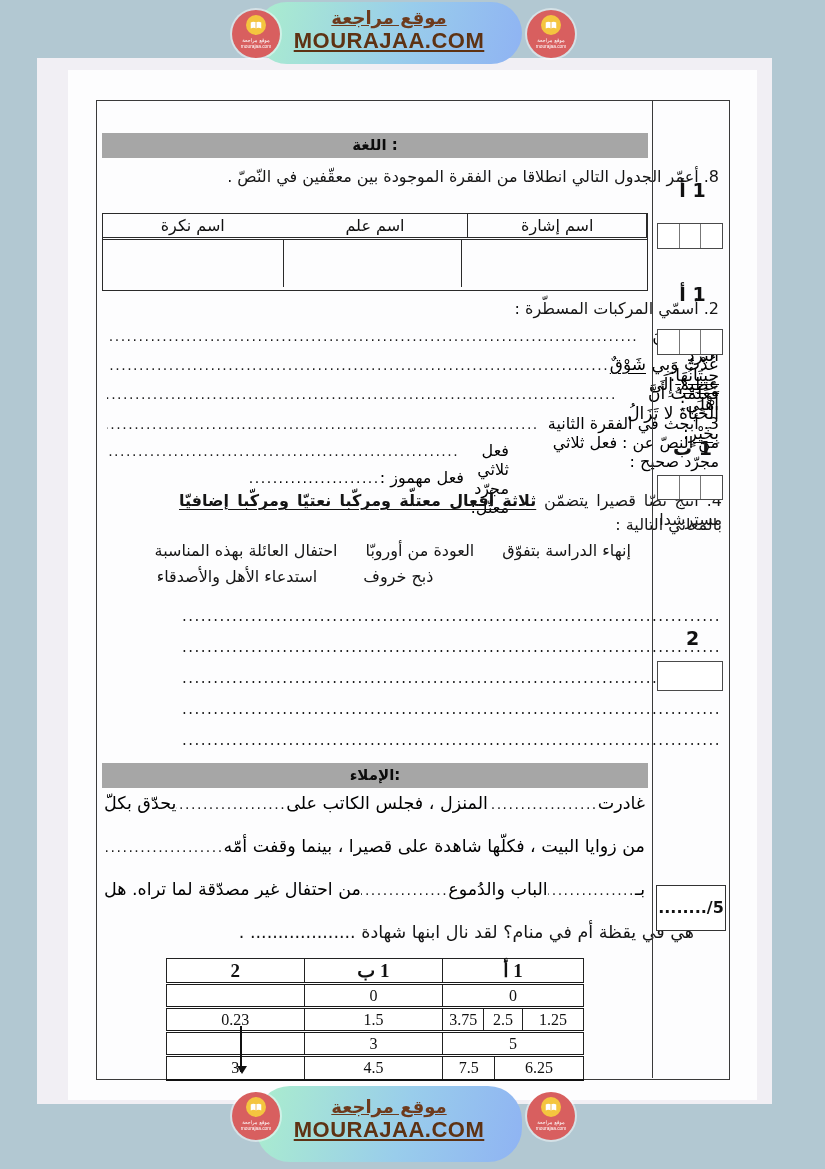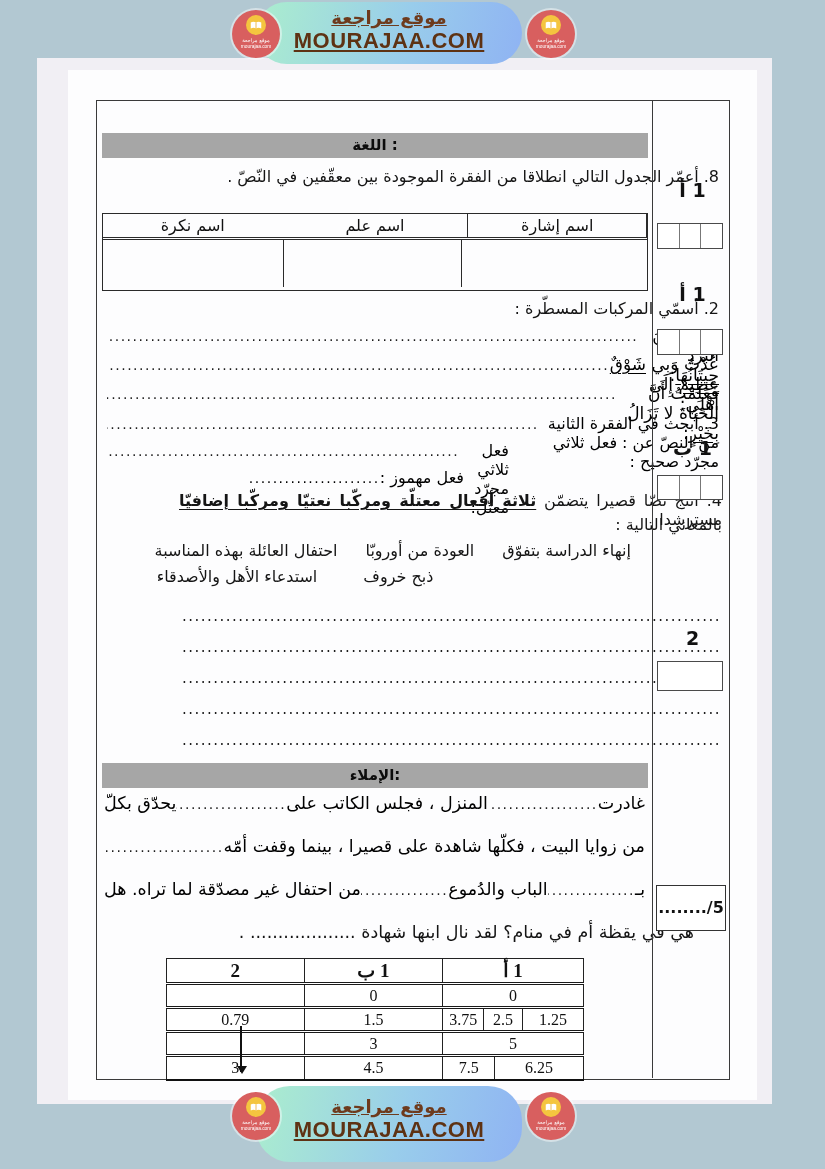--- a/index.html
+++ b/index.html
@@ -215,21 +215,21 @@
         <td class="mark" style="width:auto">2</td>
         <td class="mark" style="width:auto">ب 1</td>
         <td class="mark" style="width:auto" colspan="4">أ 1</td>
       </tr>
       <tr>
         <td></td>
         <td>0</td>
         <td colspan="4">0</td>
       </tr>
       <tr>
-        <td>0.79</td>
+        <td>0.23</td>
         <td>1.5</td>
         <td>3.75</td>
         <td colspan="2">2.5</td>
         <td>1.25</td>
       </tr>
       <tr>
         <td></td>
         <td>3</td>
         <td colspan="4">5</td>
       </tr>

